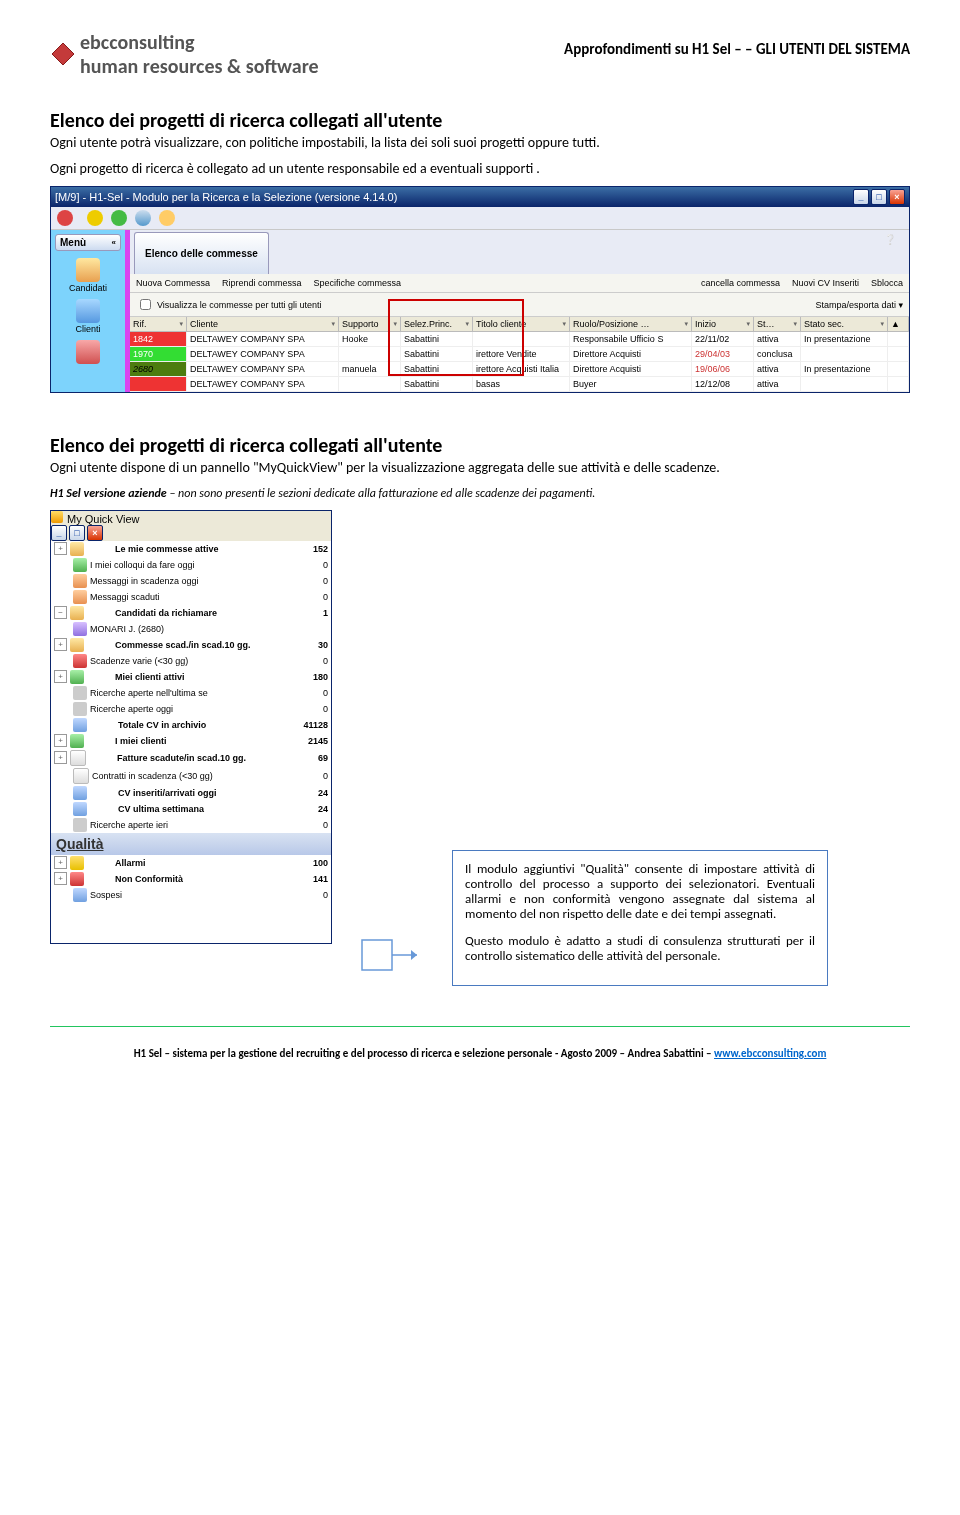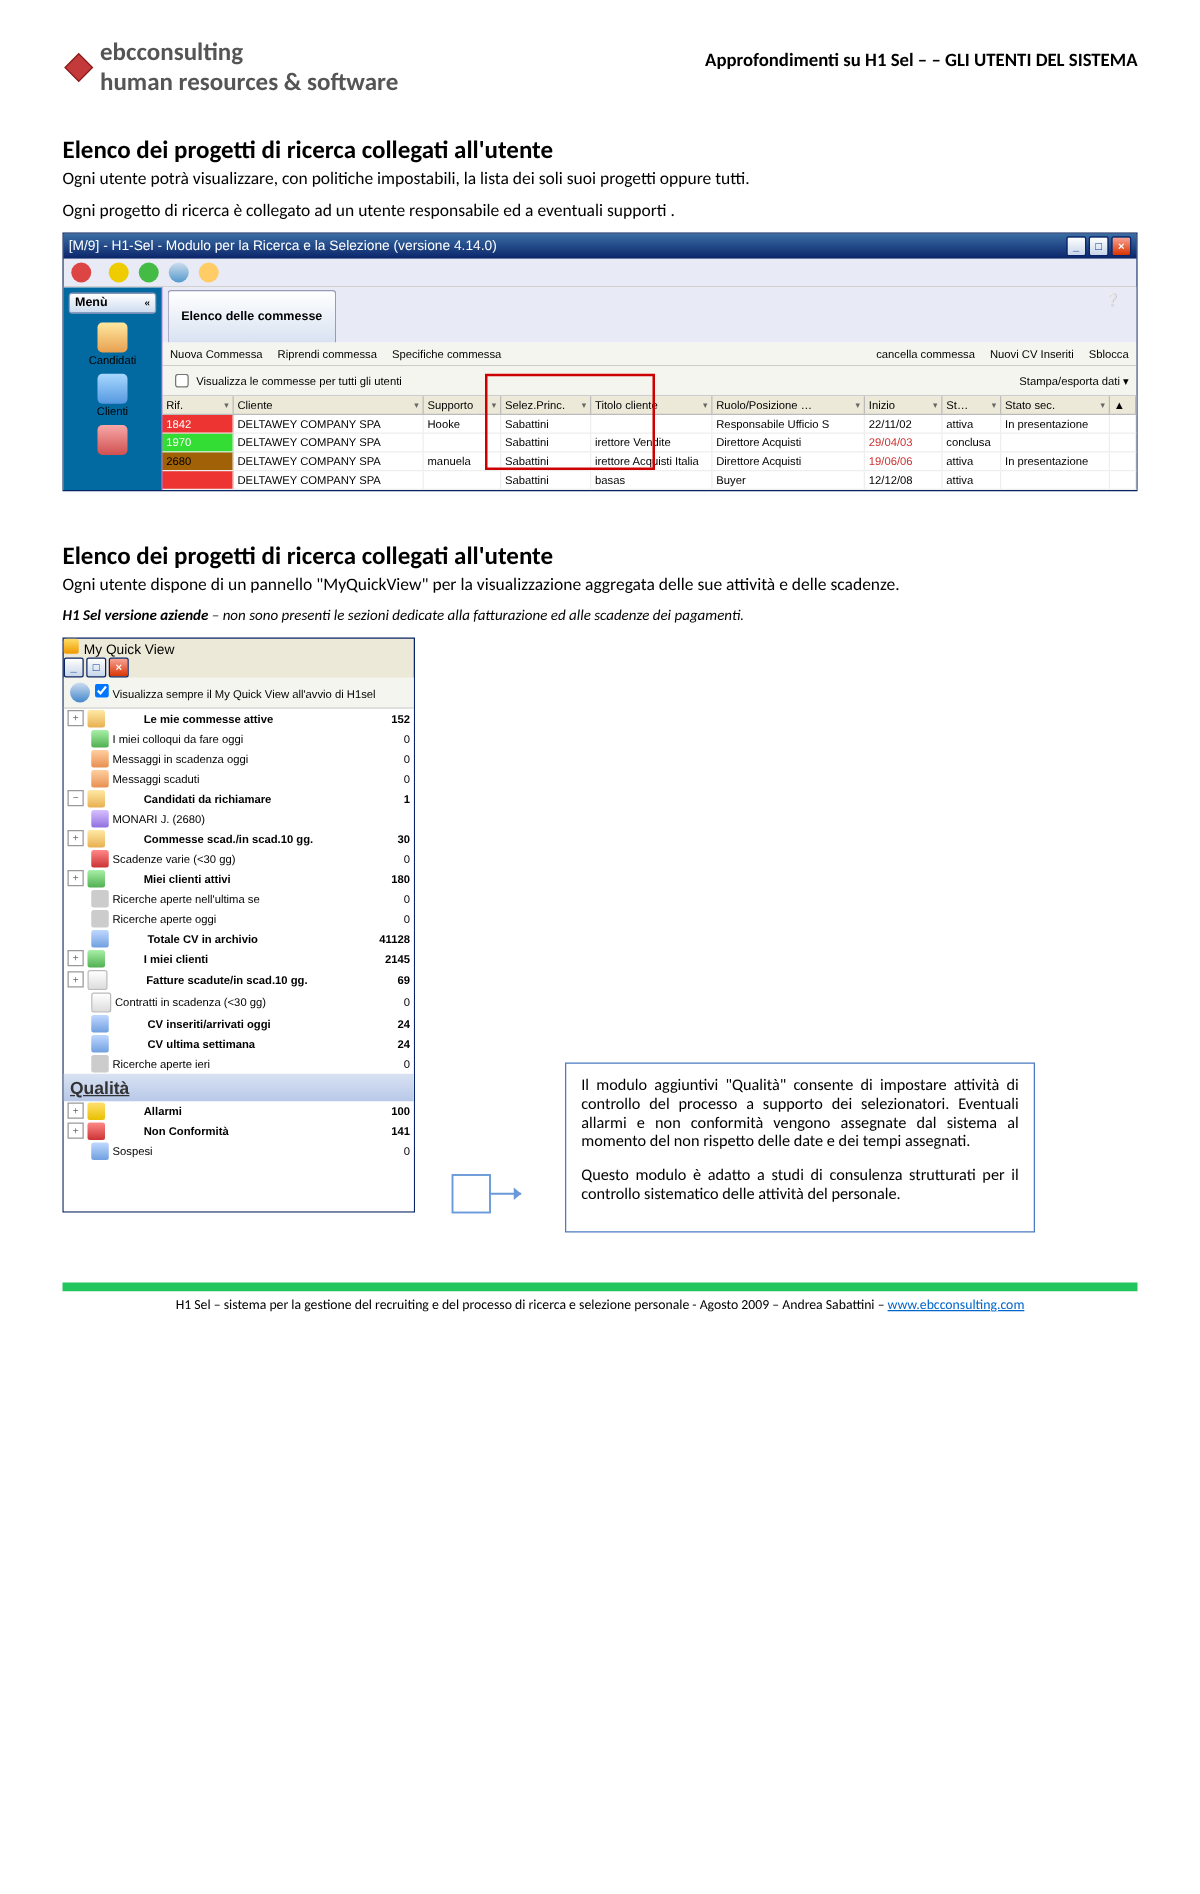--- a/index.html
+++ b/index.html
@@ -21,21 +21,21 @@
   .titlebar .winbtn { width: 14px; height: 14px; background: linear-gradient(#fff,#c8d6e9); border: 1px solid #0a246a; border-radius: 2px; display:flex; align-items:center; justify-content:center; font-size:9px; font-weight:bold; color:#00369a;}
   .titlebar .winbtn.close{background:linear-gradient(#f9a395,#d93300);color:#fff;}
   .win .toolbar-upper { background:#e8ebf5; border-bottom:1px solid #c8c8c8; padding:3px 6px; display:flex; gap:8px; align-items:center;}
   .win .toolbar-upper .tic{width:16px;height:16px;border-radius:50%;display:inline-block;}
   .tic.red{background:#d44;}
   .tic.yellow{background:#ec0; margin-left:6px;}
   .tic.green{background:#4b4;}
   .tic.blue{background:linear-gradient(#cde,#59c);}
   .tic.book{background:#fc6;}
   .win-body{display:flex; background:#fff;}
-  .sidebar{width:70px; background:#0369a1; border-right:1px solid #d946ef; padding:4px;}
+  .sidebar{width:70px; background:#7dd3fc; border-right:5px solid #d946ef; padding:4px;}
   .sb-hdr{background:linear-gradient(#fff,#cddbf0);border:1px solid #99b;border-radius:3px;padding:2px 4px;font-weight:bold;display:flex;justify-content:space-between;align-items:center;margin-bottom:4px;}
   .sb-hdr .chev{font-size:8px;}
   .sb-item{text-align:center;padding:3px 0;font-size:9px;}
   .sb-item .blk{width:24px;height:24px;margin:0 auto 1px;border-radius:4px;}
   .sb-item .blk.cand{background:linear-gradient(#ffe8a0,#e8a050);}
   .sb-item .blk.cli{background:linear-gradient(#a8d8ff,#5598e0);}
   .sb-item .blk.rpt{background:linear-gradient(#f8a8a8,#d05050);}
   .main-area{flex:1;}
   .tabstrip{background:#e8ebf5;padding:2px 4px 0;display:flex;}
   .tabstrip .tab{background:linear-gradient(#fff,#d8e2f2);border:1px solid #99b;border-bottom:none;border-radius:3px 3px 0 0;padding:15px 10px;font-weight:bold;}
@@ -45,21 +45,21 @@
   .subrow2{background:#f5f5f0;border-bottom:1px solid #ccc;padding:3px 6px;display:flex;justify-content:space-between;align-items:center;font-size:9px;}
   .subrow2 .chk{display:flex;gap:3px;align-items:center;}
   .subrow2 .chk input{width:11px;height:11px;}
   .gridhead{display:flex;background:#ece9d8;border-bottom:1px solid #bbb;}
   .gridhead > div{border-right:1px solid #bbb;padding:2px 3px;font-size:9px;white-space:nowrap;overflow:hidden;display:flex;align-items:center;justify-content:space-between;}
   .gridhead .dd::after{content:"▾";font-size:7px;color:#666;margin-left:2px;}
   .gridrow{display:flex;font-size:9px;}
   .gridrow > div{border-right:1px solid #eee;border-bottom:1px solid #eee;padding:2px 3px;white-space:nowrap;overflow:hidden;}
   .gridrow.rr1 > div:first-child{background:#e33;color:#fff;}
   .gridrow.rr2 > div:first-child{background:#3d3;color:#fff;}
-  .gridrow.rr3 > div:first-child{background:#a16207;}
+  .gridrow.rr3 > div:first-child{background:#4d7c0f;font-style:italic;}
   .gridrow.rr4 > div:first-child{background:#e33;color:#fff;}
   .c-rf{width:50px;}.c-cl{width:145px;}.c-sp{width:55px;}.c-sl{width:65px;}.c-tt{width:90px;}.c-rp{width:115px;}.c-in{width:55px;}.c-st{width:40px;}.c-ss{width:80px;}.c-sb{width:14px;}
   .redbox{position:absolute;border:2px solid #c00;}
   .screenshot{position:relative;}
 
   
   .mqv{font-family: Tahoma, Arial, sans-serif; font-size:10px; width:280px; border:1px solid #0a246a; background:#ece9d8;}
   .mqv .titlebar{font-size:11px;}
   .mqv .topchk{padding:4px 5px;background:#f5f5f0;border-bottom:1px solid #ccc;display:flex;gap:4px;align-items:flex-start;}
   .mqv .topchk .glb{width:16px;height:16px;border-radius:50%;background:linear-gradient(#cde,#48c);}
@@ -84,21 +84,21 @@
   .ico.grey{background:#ccc;}
   .ico.paper{background:linear-gradient(#fff,#ddd);border:1px solid #bbb;}
 
   
   .row-quickview{display:flex;gap:25px;align-items:flex-start;margin-bottom:40px;}
   .arrow-col{display:flex;align-items:center;padding-top:420px;}
   .arrow-svg{width:70px;height:50px;}
   .info-box{border:1px solid #4a7ac0;padding:10px 12px;width:350px;font-size:13px;text-align:justify;margin-top:340px;}
   .info-box p{margin:0 0 12px 0;}
 
-  .footer{font-size:11px;font-weight:normal;border-top:7px solid #22c55e;margin-top:40px;padding-top:4px;text-align:center;}
+  .footer{font-size:11px;font-weight:bold;border-top:1px solid #22c55e;margin-top:40px;padding-top:20px;text-align:center;}
   .footer a{color:#0066cc;text-decoration:underline;}
 </style>
 </head>
 <body>
 
 <div class="page">
 
   <div class="header-row">
     <div class="logo">
       <svg width="26" height="26" viewBox="0 0 26 26">
@@ -245,24 +245,20 @@
 
     <div class="mqv">
       <div class="titlebar">
         <span><span style="display:inline-block;width:12px;height:12px;background:linear-gradient(#fd6,#e90);border-radius:2px;margin-right:4px;"></span><span>My Quick View</span></span>
         <div class="winbtns">
           <span class="winbtn">_</span>
           <span class="winbtn">□</span>
           <span class="winbtn close">×</span>
         </div>
       </div>
-      <div class="topchk">
-        <span class="glb"></span>
-        <label><input type="checkbox" checked="" style=""><span>Visualizza sempre il My Quick View all'avvio di H1sel</span></label>
-      </div>
       <div class="tree">
         <div id="mqv-items">
             <div class="trow bold">
               <span class="exp">+</span>
               <span class="ico folder"></span>
               <span class="lbl">Le mie commesse attive</span>
               <span class="val">152</span>
             </div>
             <div class="trow indent">
               <span class="ico people"></span>

